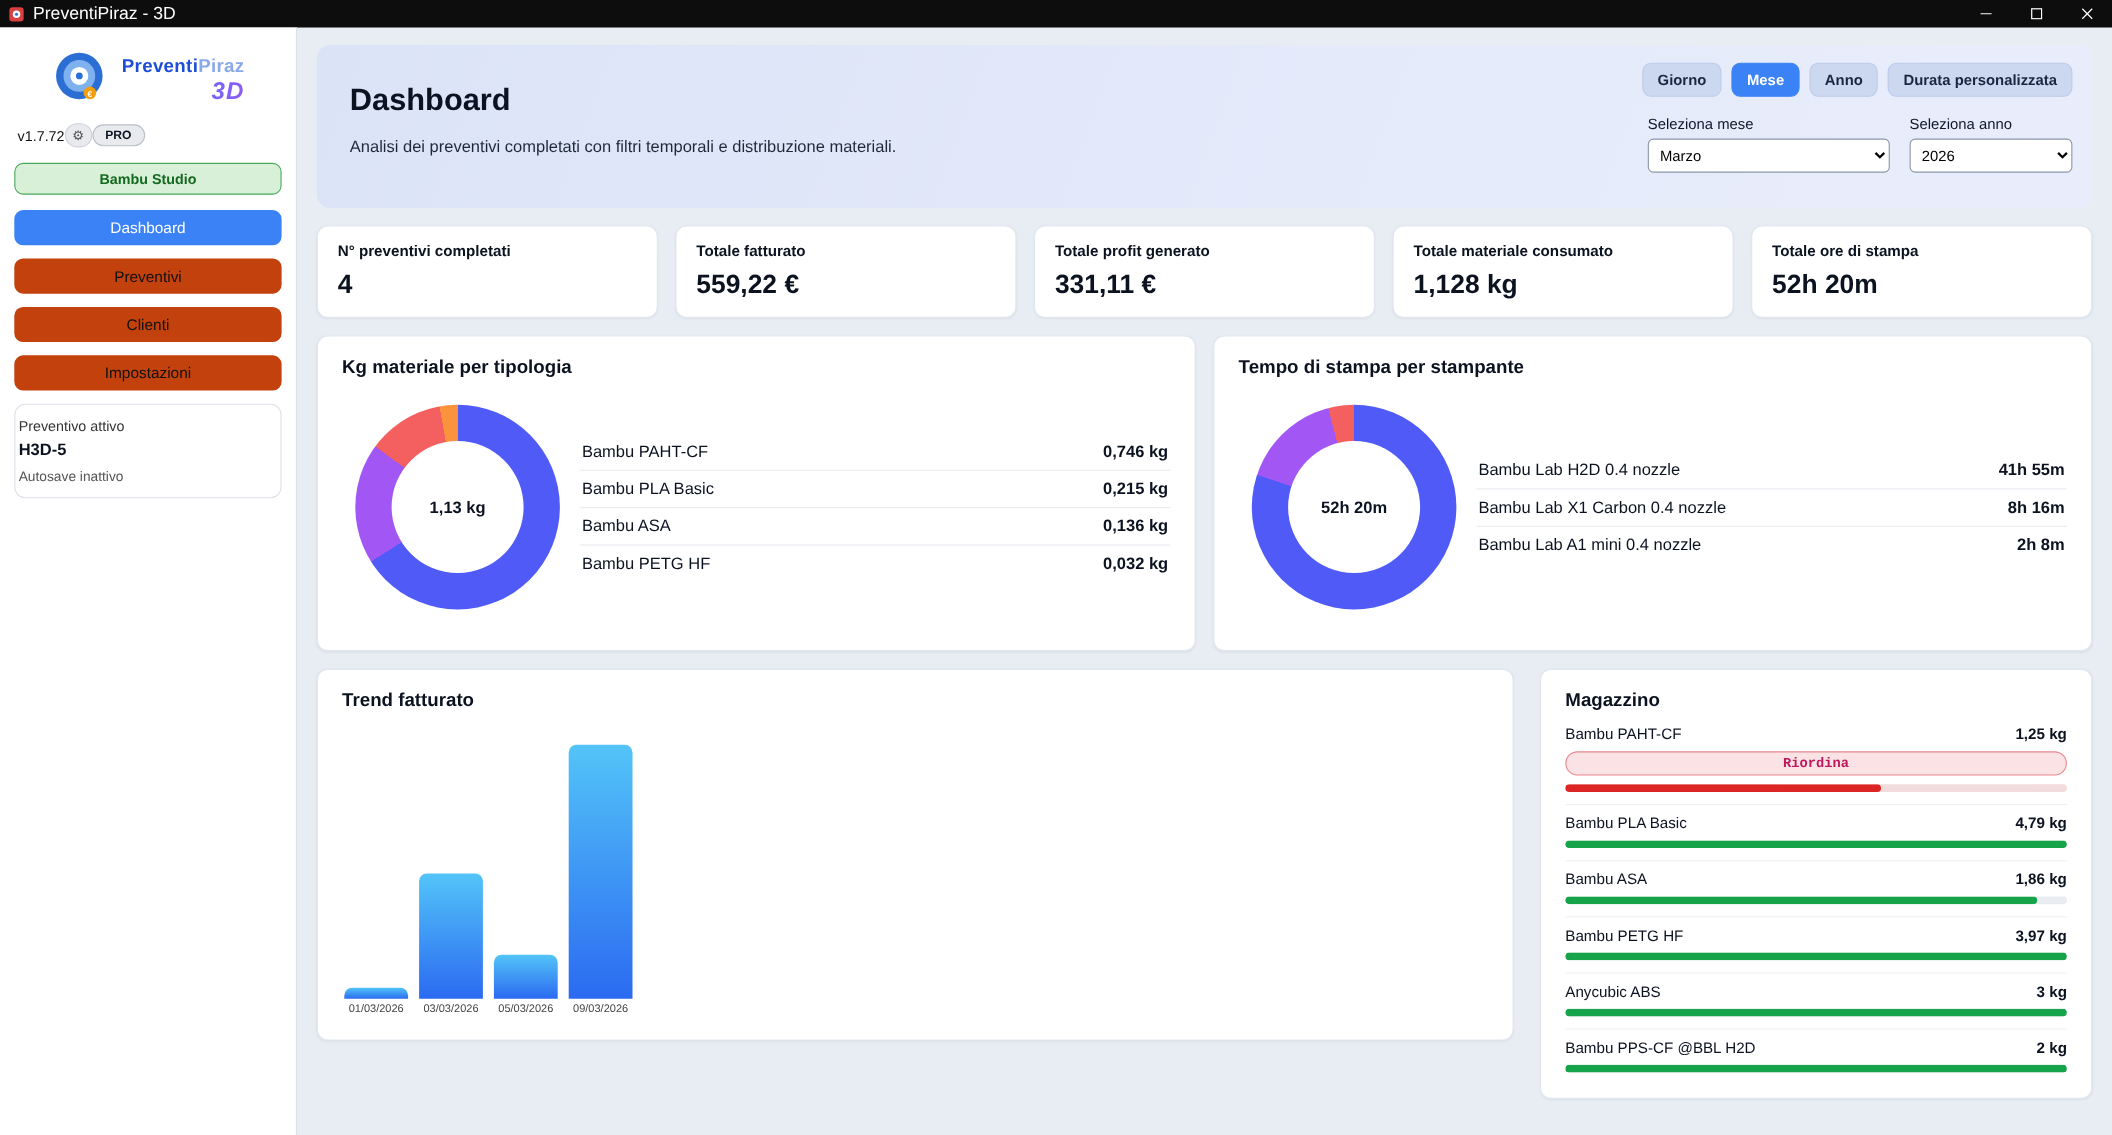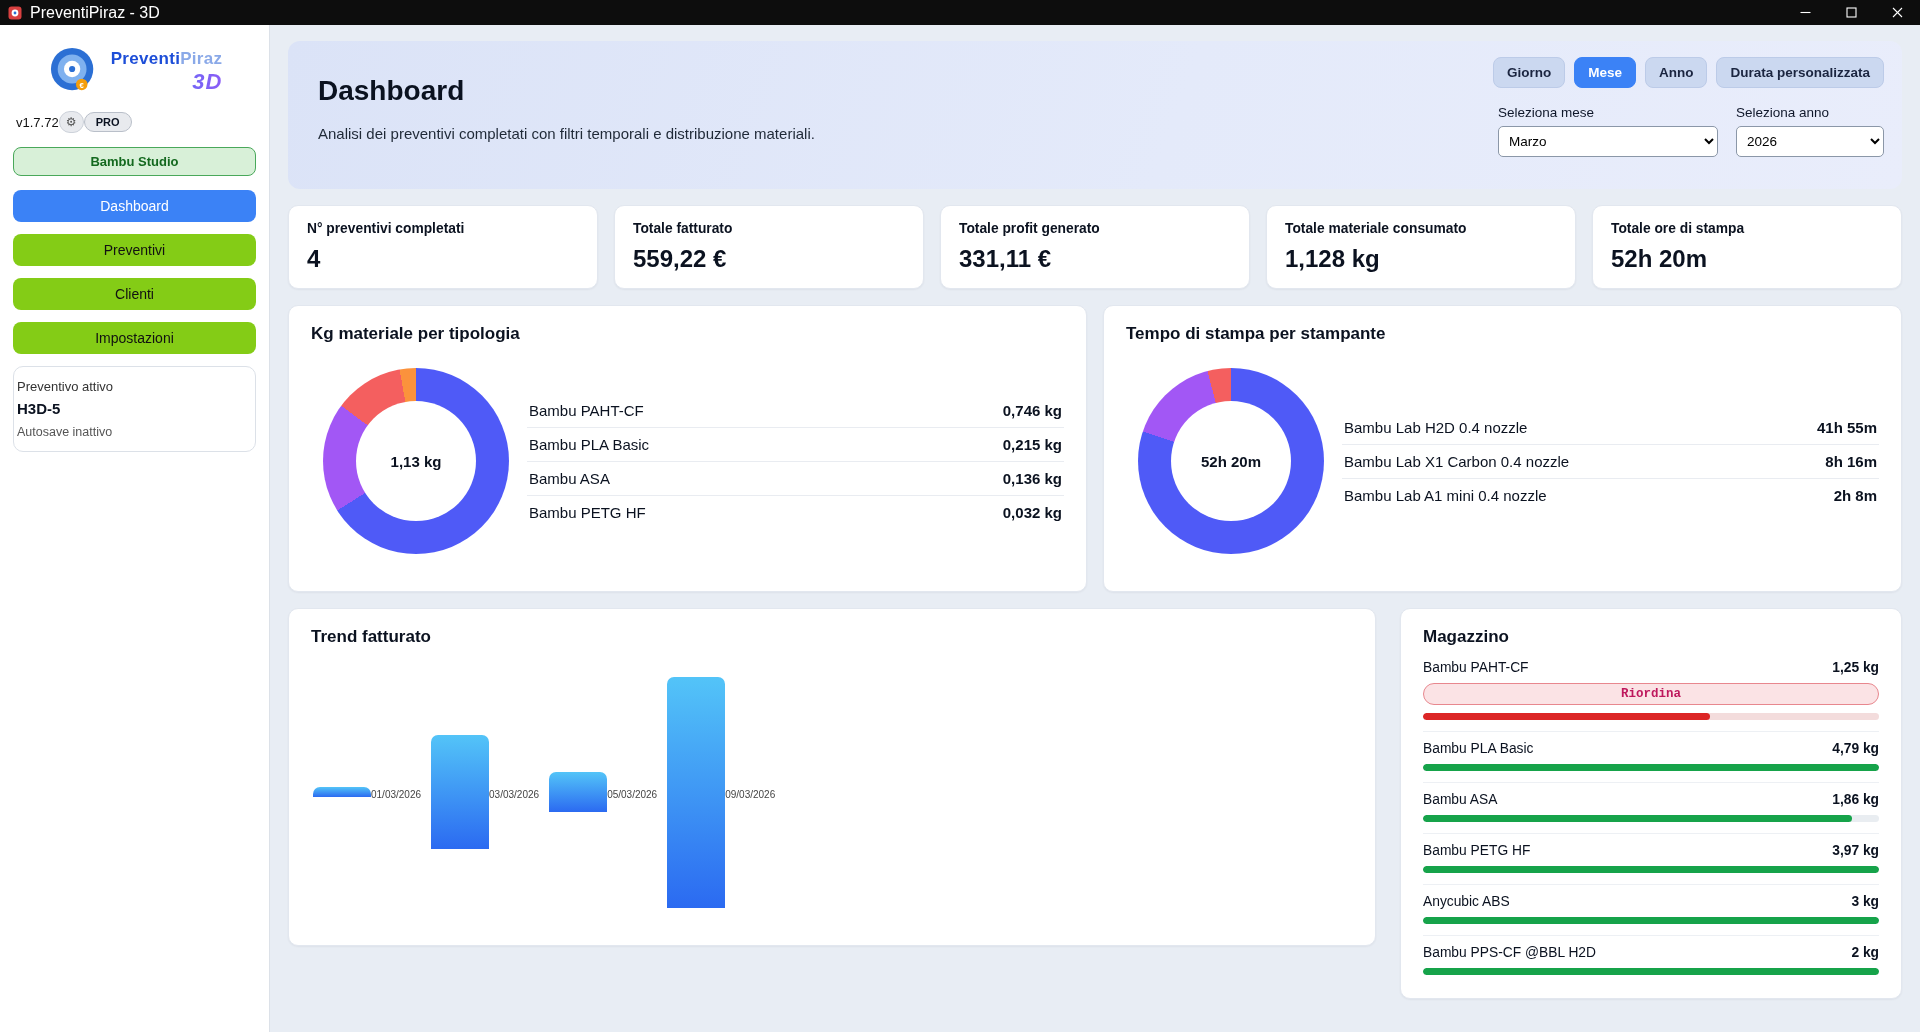--- a/index.html
+++ b/index.html
@@ -27,21 +27,21 @@
   .version-row { display: flex; align-items: center; padding: 2px 16px 0; }
   .version { font-size: 13px; color: #111; }
   .gear-btn { width: 25px; height: 22px; border-radius: 11px; background: #e8eaee; border: 1px solid #cdd2da;
               display: flex; align-items: center; justify-content: center; font-size: 12px; color: #555; cursor: pointer; }
   .pro-badge { font-size: 11px; font-weight: bold; background: #e8eaee; border: 1px solid #b9bfc9; border-radius: 10px; padding: 3px 11px; }
   .bambu-btn { display: block; width: calc(100% - 26px); margin: 14px 13px 6px; padding: 6px 0; text-align: center;
                background: #d8f0d8; border: 1px solid #49a85a; border-radius: 8px; color: #14691f; font-weight: bold;
                font-size: 13px; font-family: inherit; cursor: pointer; }
   .nav { padding: 8px 13px 0; }
   .nav-btn { display: block; width: 100%; height: 32px; margin-bottom: 12px; border: none; border-radius: 8px;
-             background: #84cc16; color: #111; font-size: 14px; font-family: inherit; cursor: pointer; }
+             background: #c2410c; color: #111; font-size: 14px; font-family: inherit; cursor: pointer; }
   .nav-btn.active { background: #3b82f6; color: #fff; }
   .active-quote { margin: 10px 13px; border: 1px solid #dce1e8; border-radius: 10px; padding: 12px 3px; }
   .aq-label { font-size: 13px; color: #333; }
   .aq-name { font-size: 15px; font-weight: bold; margin-top: 6px; }
   .aq-autosave { font-size: 12.5px; color: #555; margin-top: 8px; }
 
   
   .main { flex: 1; padding: 16px 18px; overflow: hidden; }
 
   .header-card { position: relative; height: 148px; border-radius: 12px; padding: 26px 30px;
@@ -75,21 +75,21 @@
                   align-items: center; justify-content: center; font-weight: bold; font-size: 15px; }
   .legend { flex: 1; }
   .legend-row { display: flex; justify-content: space-between; align-items: center; padding: 8px 2px;
                 border-bottom: 1px solid #e9ecf1; font-size: 15px; }
   .legend-row:last-child { border-bottom: none; }
   .legend-value { font-weight: bold; }
 
   .bottom-grid { display: grid; grid-template-columns: 1fr 502px; gap: 24px; margin-top: 16px; align-items: start; }
   .trend-card { padding: 18px 22px; height: 338px; }
   .trend-chart { margin-top: 14px; height: 262px; display: flex; align-items: flex-end; gap: 10px; padding-left: 2px; }
-  .bar-col { display: flex; flex-direction: row; align-items: center; justify-content: flex-end; height: 100%; }
+  .bar-col { display: flex; flex-direction: column; align-items: center; justify-content: flex-end; height: 100%; }
   .bar { width: 58px; border-radius: 7px 7px 0 0; }
   .bar-label { font-size: 10px; color: #444; margin-top: 4px; white-space: nowrap; }
 
   .mag-card { padding: 18px 22px 12px; }
   .mag-title { font-size: 17px; font-weight: bold; margin-bottom: 4px; }
   .mag-row { padding: 9px 0 11px; border-bottom: 1px solid #edf0f4; }
   .mag-row:last-child { border-bottom: none; }
   .mag-head { display: flex; justify-content: space-between; align-items: center; font-size: 13.8px; }
   .mag-qty { font-weight: bold; }
   .reorder-btn { display: block; width: 100%; margin: 8px 0 2px; padding: 3px 0; text-align: center; background: #fbe3e5;

